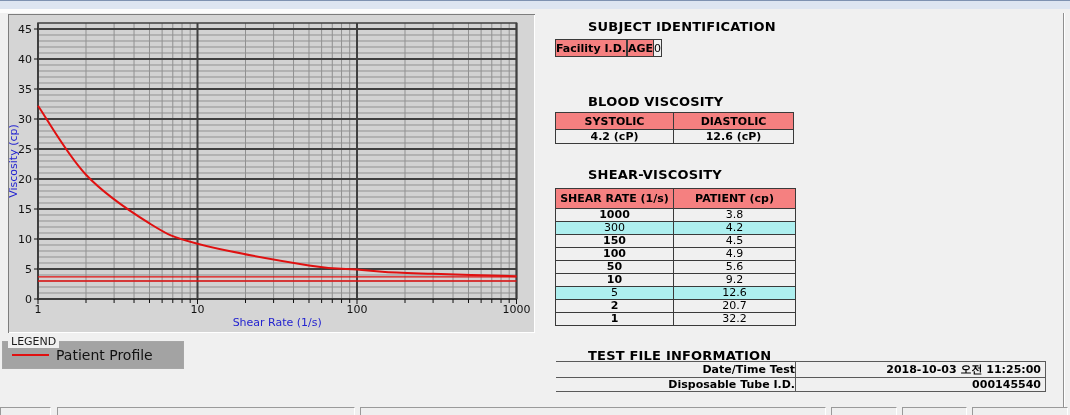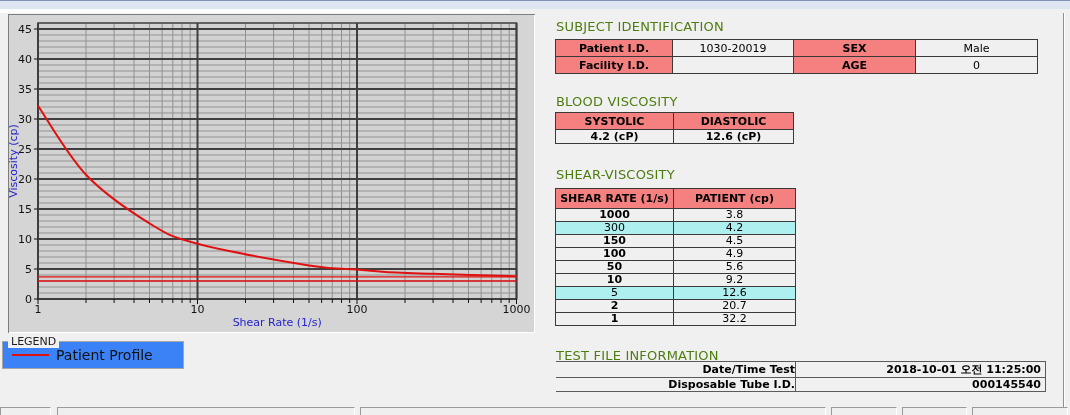--- a/index.html
+++ b/index.html
@@ -20,35 +20,35 @@
   .chart-panel{
     position:absolute;left:8px;top:14px;width:527px;height:319px;
     background:#d5d5d5;
     box-shadow:inset 1px 1px 0 #7d7d7d, inset -1px -1px 0 #ffffff;
   }
   .chart-panel svg{position:absolute;left:1px;top:1px;}
 
   
   .legend-box{
     position:absolute;left:2px;top:341px;width:180px;height:26px;
-    background:#3b82f6;border:1px solid #a6a6a6;
+    background:#a3a3a3;border:1px solid #a6a6a6;
   }
   .legend-title{
     position:absolute;left:5px;top:-7px;
     background:#f0f0f0;padding:0 3px;
     font-size:11px;color:#1c1c1c;
   }
   .legend-row{display:flex;align-items:center;height:100%;padding-left:9px;}
   .legend-swatch{width:37px;height:2px;background:#e01010;margin-right:7px;}
   .legend-label{font-size:14px;color:#111;}
 
   
   .section-title{
-    position:absolute;left:556px;
-    font-size:13px;font-weight:normal;color:#4d7c0f;
+    position:absolute;left:588px;
+    font-size:13px;font-weight:bold;color:#000000;
     letter-spacing:0.2px;white-space:nowrap;
   }
   table{border-collapse:collapse;font-family:"DejaVu Sans","Liberation Sans",sans-serif;font-size:11px;table-layout:fixed;}
   td{border:1px solid #3a3a3a;text-align:center;padding:0;overflow:hidden;white-space:nowrap;}
   .ph{background:#f58080;font-weight:bold;}
   .bold{font-weight:bold;}
   .subject-table{position:absolute;left:555px;top:39px;}
   .subject-table td{height:16px;}
   .blood-table{position:absolute;left:555px;top:112px;}
   .blood-table .hdr td{height:16px;}
@@ -222,26 +222,20 @@
   <div class="legend-title">LEGEND</div>
   <div class="legend-row">
     <span class="legend-swatch"></span>
     <span class="legend-label">Patient Profile</span>
   </div>
 </fieldset>
 
 <div class="section-title" style="top:19px;">SUBJECT IDENTIFICATION</div>
 <table class="subject-table">
   <tbody>
-      <tr>
-    <td class="ph" style="width:116px">Patient I.D.</td>
-    <td style="width:120px">1030-20019</td>
-    <td class="ph" style="width:121px">SEX</td>
-    <td style="width:121px">Male</td>
-  </tr>
   <tr>
     <td class="ph">Facility I.D.</td>
     <td></td>
     <td class="ph">AGE</td>
     <td>0</td>
   </tr>
 </tbody>
   </table>
 
 <div class="section-title" style="top:94px;">BLOOD VISCOSITY</div>
@@ -304,21 +298,21 @@
         <td>32.2</td>
       </tr>
   </tbody>
 </table>
 
 <div class="section-title" style="top:348px;">TEST FILE INFORMATION</div>
 <table class="test-table">
   <tbody>
       <tr>
     <td class="lbl">Date/Time Test</td>
-    <td class="val">2018-10-01  오전 11:25:00</td>
+    <td class="val">2018-10-03  오전 11:25:00</td>
   </tr>
   <tr>
     <td class="lbl">Disposable Tube I.D.</td>
     <td class="val">000145540</td>
   </tr>
 </tbody>
   </table>
 
 <div class="v-divider"></div>
 

